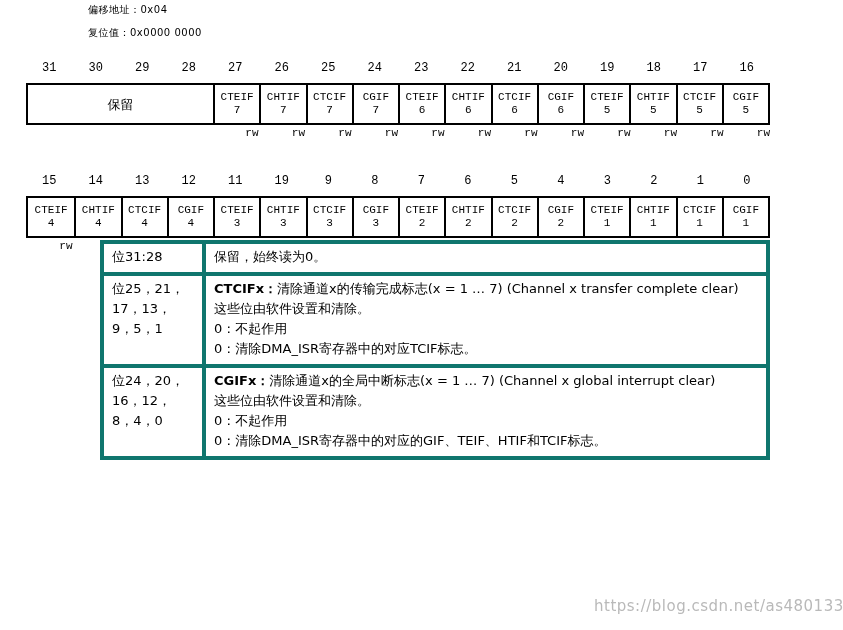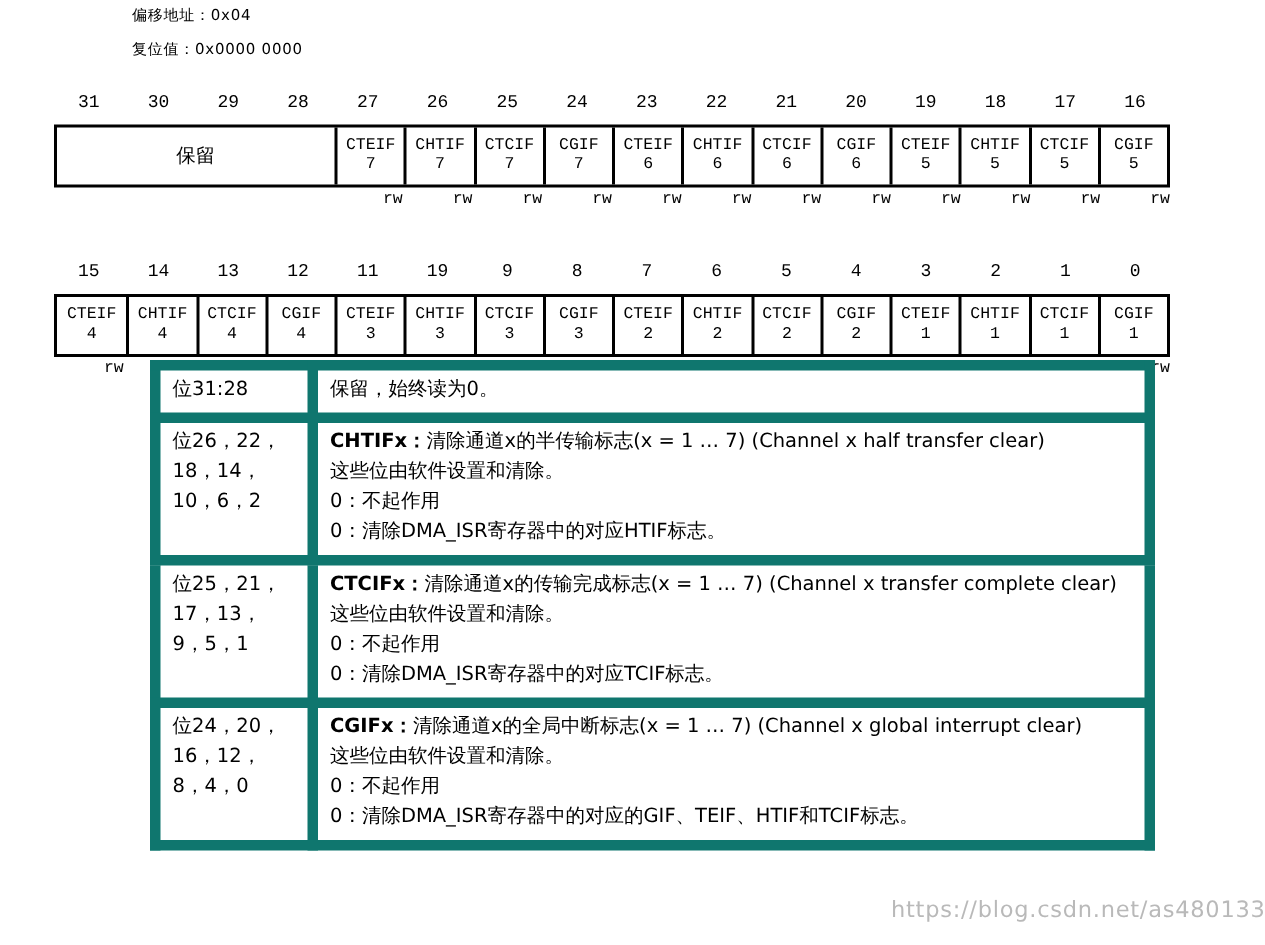--- a/index.html
+++ b/index.html
@@ -6,21 +6,21 @@
   body{
     width:843px;height:630px;position:relative;overflow:hidden;
     background:#ffffff;color:#000;
     font-family:"DejaVu Sans","Liberation Sans",sans-serif;
   }
   .hdr-line{position:absolute;left:88px;font-size:10px;letter-spacing:.5px;white-space:nowrap;}
   .hdr-offset{top:3px;}
   .hdr-reset{top:26px;}
 
   
-  .diagram{position:absolute;left:36px;top:58px;width:744px;}
+  .diagram{position:absolute;left:26px;top:58px;width:744px;}
   .bit-grid{display:grid;grid-template-columns:repeat(16,1fr);}
   .nums{height:17px;align-items:end;font-family:"Liberation Mono","DejaVu Sans Mono",monospace;
         font-size:12px;text-align:center;}
   .boxes{border:2px solid #000;margin-top:8px;background:#fff;}
   .bit-cell{
     border-left:2px solid #000;height:38px;
     display:flex;flex-direction:column;justify-content:center;
     text-align:center;font-family:"Liberation Mono","DejaVu Sans Mono",monospace;
     font-size:11px;line-height:13px;white-space:pre-line;
   }
@@ -28,21 +28,21 @@
   .bit-cell.reserved{font-family:"DejaVu Sans","Liberation Sans",sans-serif;font-size:13px;}
   .rws{margin-top:2px;height:15px;font-family:"Liberation Mono","DejaVu Sans Mono",monospace;
        font-size:11px;text-align:right;}
   .bit-table + .bit-table{margin-top:29px;}
 
   
   .desc{
     position:absolute;left:100px;top:240px;width:670px;
     border-collapse:collapse;font-size:13px;table-layout:fixed;
   }
-  .desc td{border:7px solid #0f766e;vertical-align:top;padding:3px 6px 5px 8px;background:#fff;margin-top:40px;}
+  .desc td{border:4px solid #0f766e;vertical-align:top;padding:3px 6px 5px 8px;background:#fff;margin-top:40px;}
   .bits-col{width:84px;white-space:pre-line;line-height:20px;}
   .desc-line{line-height:20px;}
   .desc-line b{font-weight:bold;}
 
   .watermark{
     position:absolute;left:594px;top:597px;
     font-size:15px;color:rgba(165,165,165,0.78);
     white-space:nowrap;letter-spacing:.5px;pointer-events:none;
   }
 </style>
@@ -188,31 +188,20 @@
       </div>
     </div>
   </div>
 
 <table class="desc">
   <tbody>
       <tr>
         <td class="bits-col">位31:28</td>
         <td class="desc-col">
           <div class="desc-line">保留，始终读为0。</div>
-        </td>
-      </tr>
-      <tr>
-        <td class="bits-col">位26，22，
-18，14，
-10，6，2</td>
-        <td class="desc-col">
-          <div class="desc-line"><b>CHTIFx：</b>清除通道x的半传输标志(x = 1 … 7) (Channel x half transfer clear)</div>
-          <div class="desc-line">这些位由软件设置和清除。</div>
-          <div class="desc-line">0：不起作用</div>
-          <div class="desc-line">0：清除DMA_ISR寄存器中的对应HTIF标志。</div>
         </td>
       </tr>
       <tr>
         <td class="bits-col">位25，21，
 17，13，
 9，5，1</td>
         <td class="desc-col">
           <div class="desc-line"><b>CTCIFx：</b>清除通道x的传输完成标志(x = 1 … 7) (Channel x transfer complete clear)</div>
           <div class="desc-line">这些位由软件设置和清除。</div>
           <div class="desc-line">0：不起作用</div>

